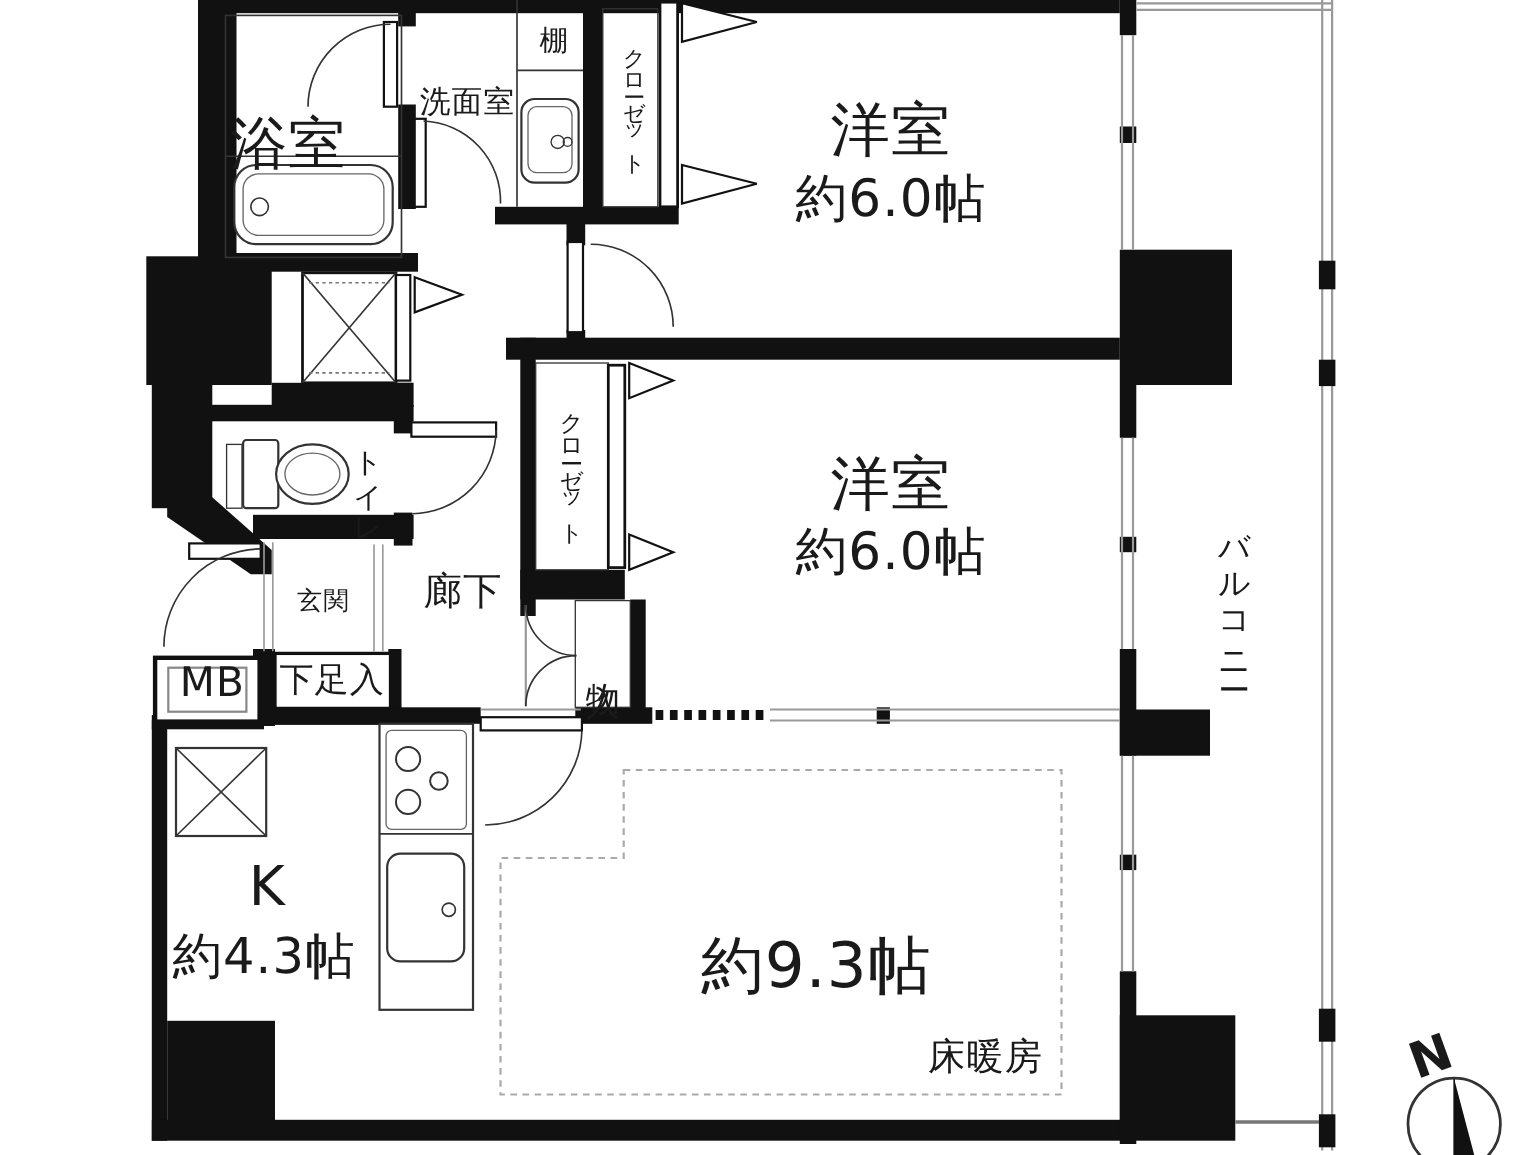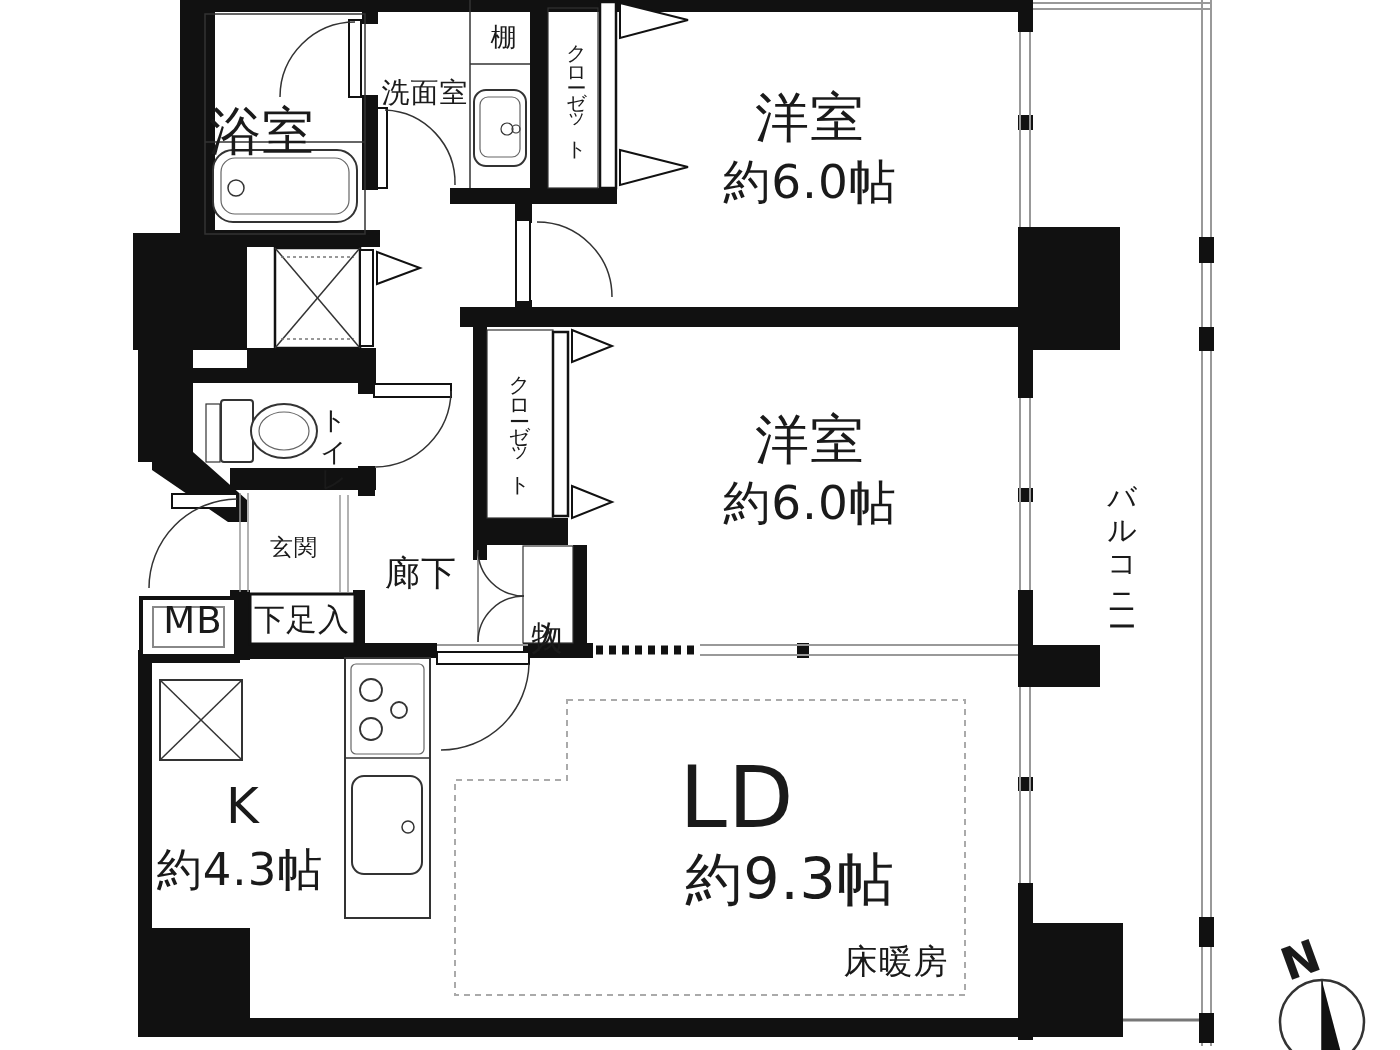--- a/index.html
+++ b/index.html
@@ -232,29 +232,28 @@
   <span class="lbl" style="left:810px;top:181px;font-size:47px;">約6.0帖</span>
 
   <span class="lbl" style="left:810px;top:440px;font-size:54px;">洋室</span>
   <span class="lbl" style="left:810px;top:502px;font-size:47px;">約6.0帖</span>
 
   <span class="lbl v" style="left:519px;top:423px;font-size:21px;">クローゼット</span>
   <span class="lbl v" style="left:547px;top:598px;font-size:31px;">物入</span>
   <span class="lbl v" style="left:334px;top:437px;font-size:26px;">トイレ</span>
 
   <span class="lbl" style="left:294px;top:547px;font-size:23px;">玄関</span>
-  <span class="lbl" style="left:421px;top:539px;font-size:35px;margin-top:34px;">廊下</span>
+  <span class="lbl" style="left:421px;top:539px;font-size:35px;">廊下</span>
   <span class="lbl" style="left:302px;top:619px;font-size:31px;text-align:right;">下足入</span>
   <span class="lbl" style="left:193px;top:620px;font-size:37px;">MB</span>
 
   <span class="lbl" style="left:243px;top:806px;font-size:50px;">K</span>
   <span class="lbl" style="left:240px;top:869px;font-size:45px;">約4.3帖</span>
 
-  <span class="lbl" style="left:737px;top:797px;font-size:85px;">LD</span>
-  <span class="lbl" style="left:742px;top:879px;font-size:57px;margin-left:48px;">約9.3帖</span>
+  <span class="lbl" style="left:742px;top:879px;font-size:57px;">約9.3帖</span>
   <span class="lbl" style="left:896px;top:961px;font-size:34px;">床暖房</span>
 
   <span class="lbl v" style="left:1122px;top:540px;font-size:29px;letter-spacing:4px;">バルコニー</span>
 
   <span class="lbl n" style="left:1301px;top:960px;font-size:45px;">N</span>
 </div>
 
 </div>
 
 </body></html>

